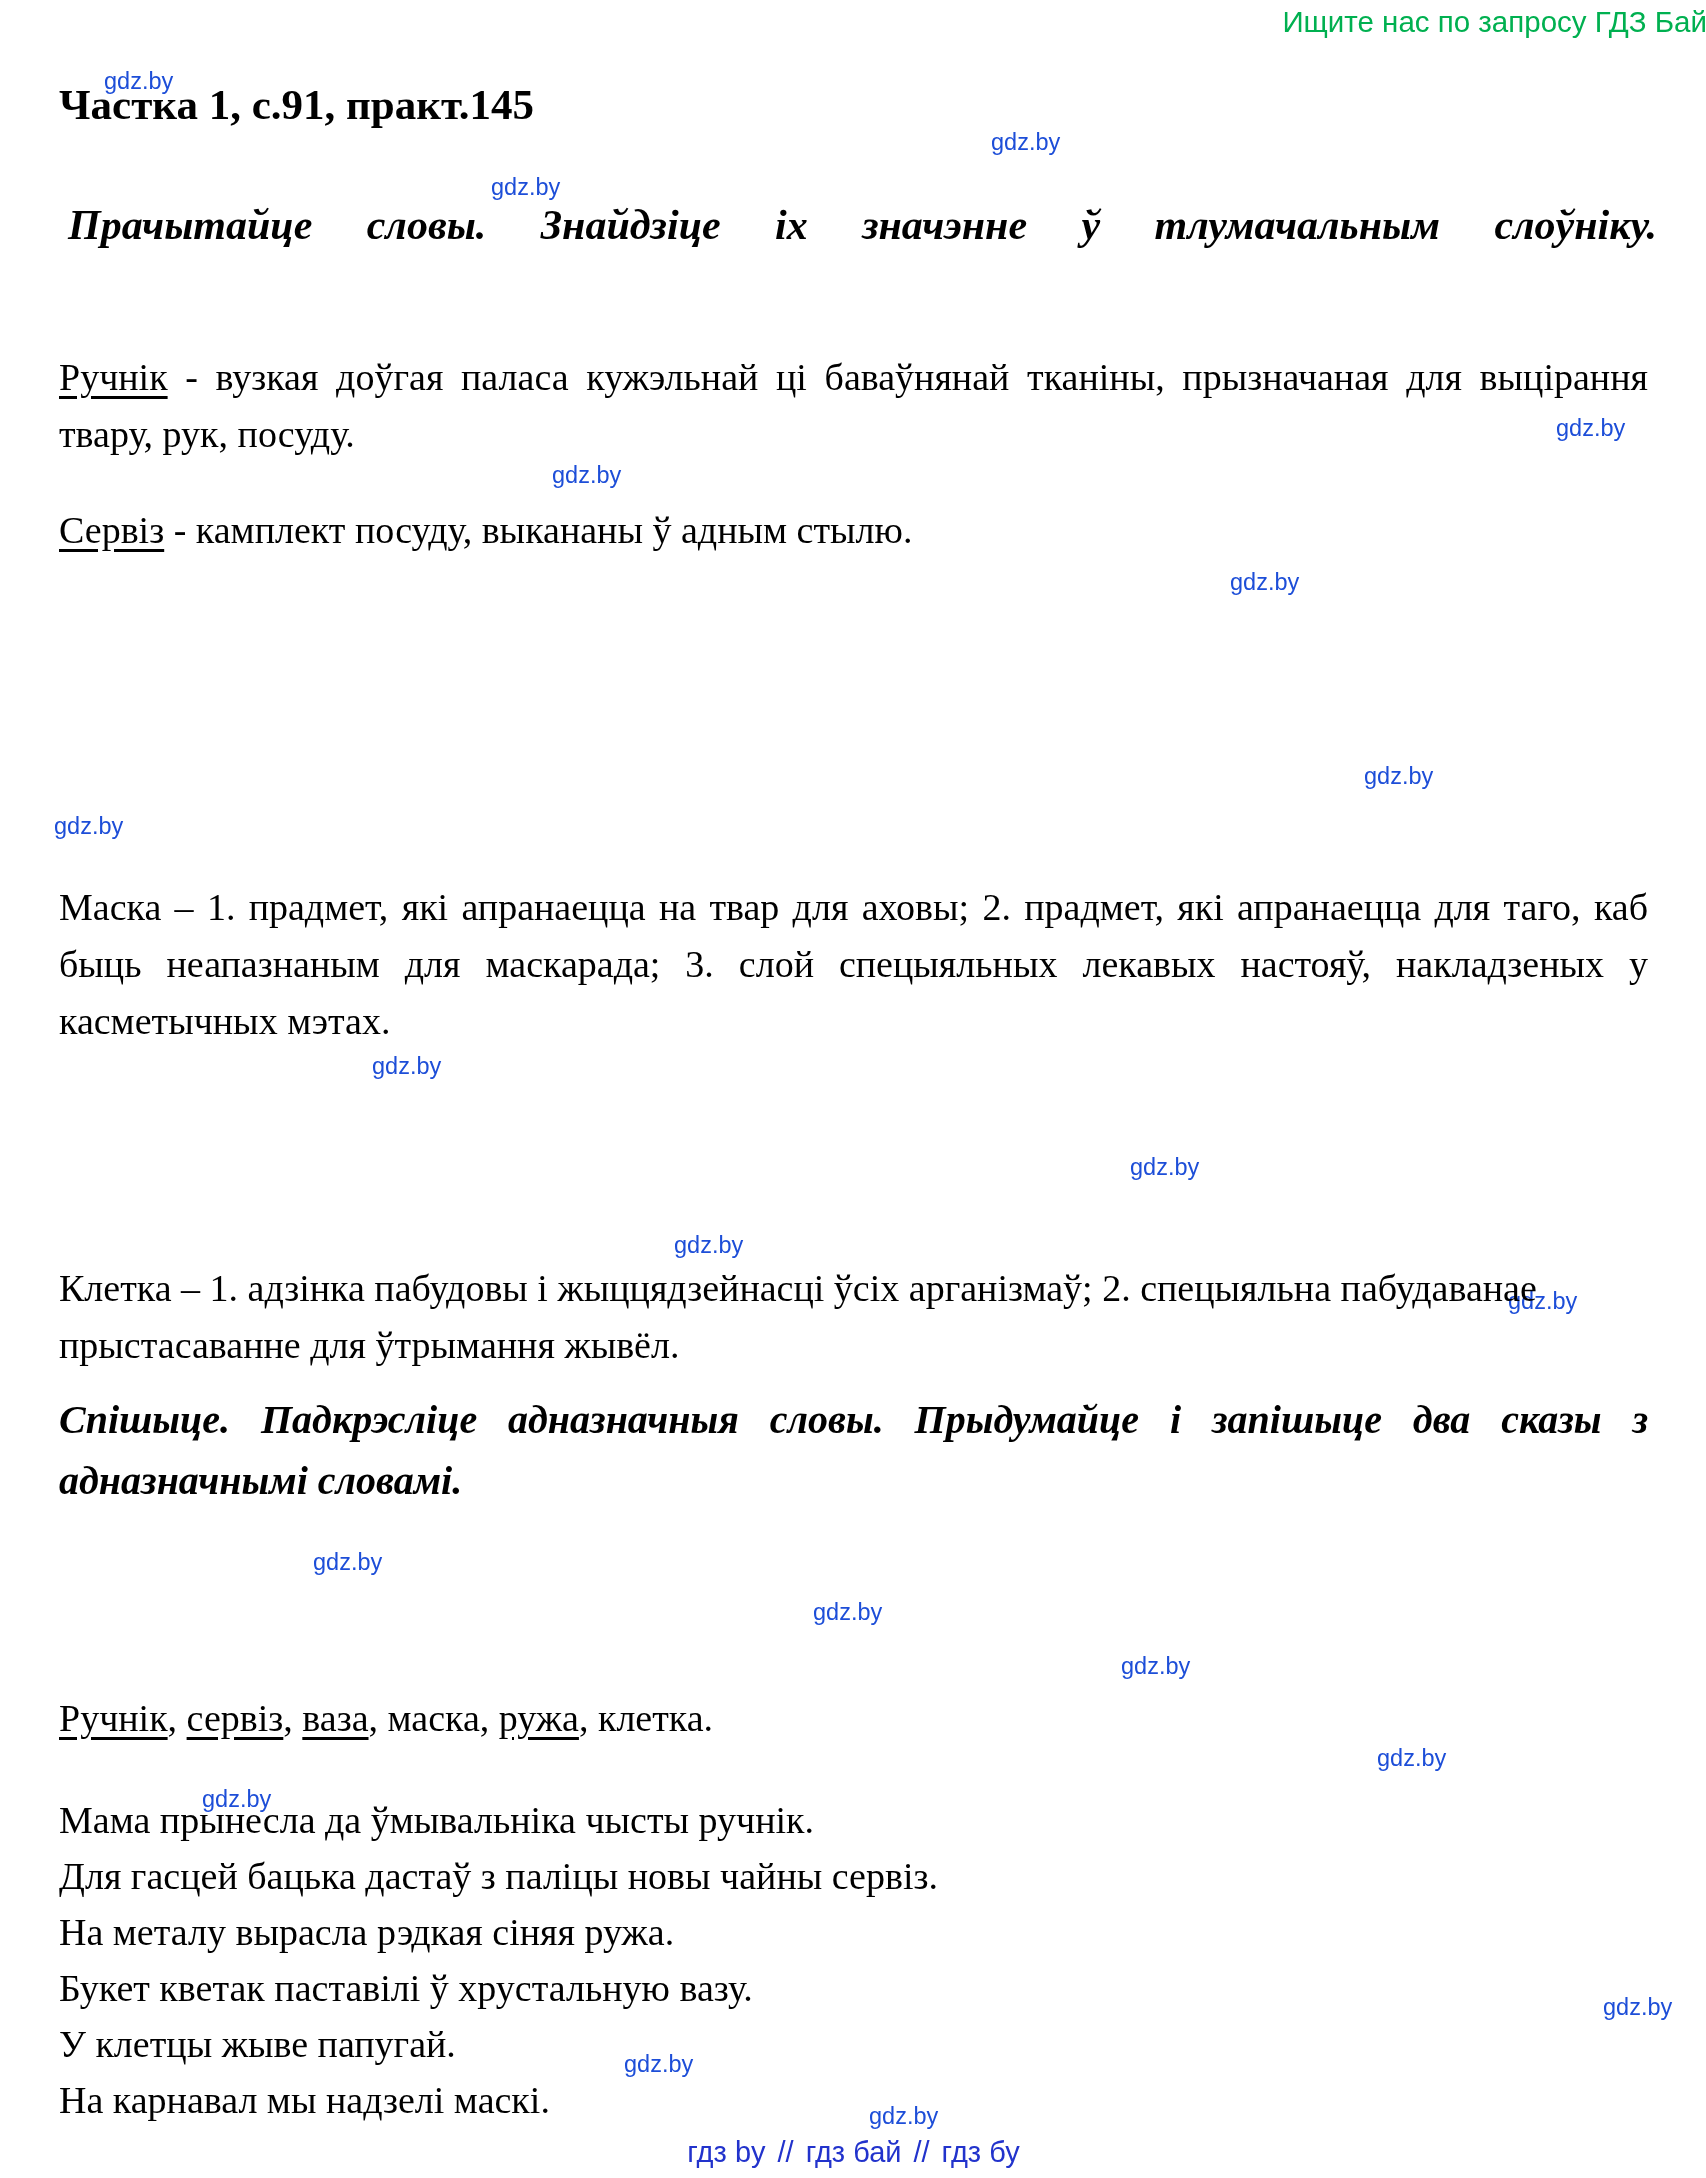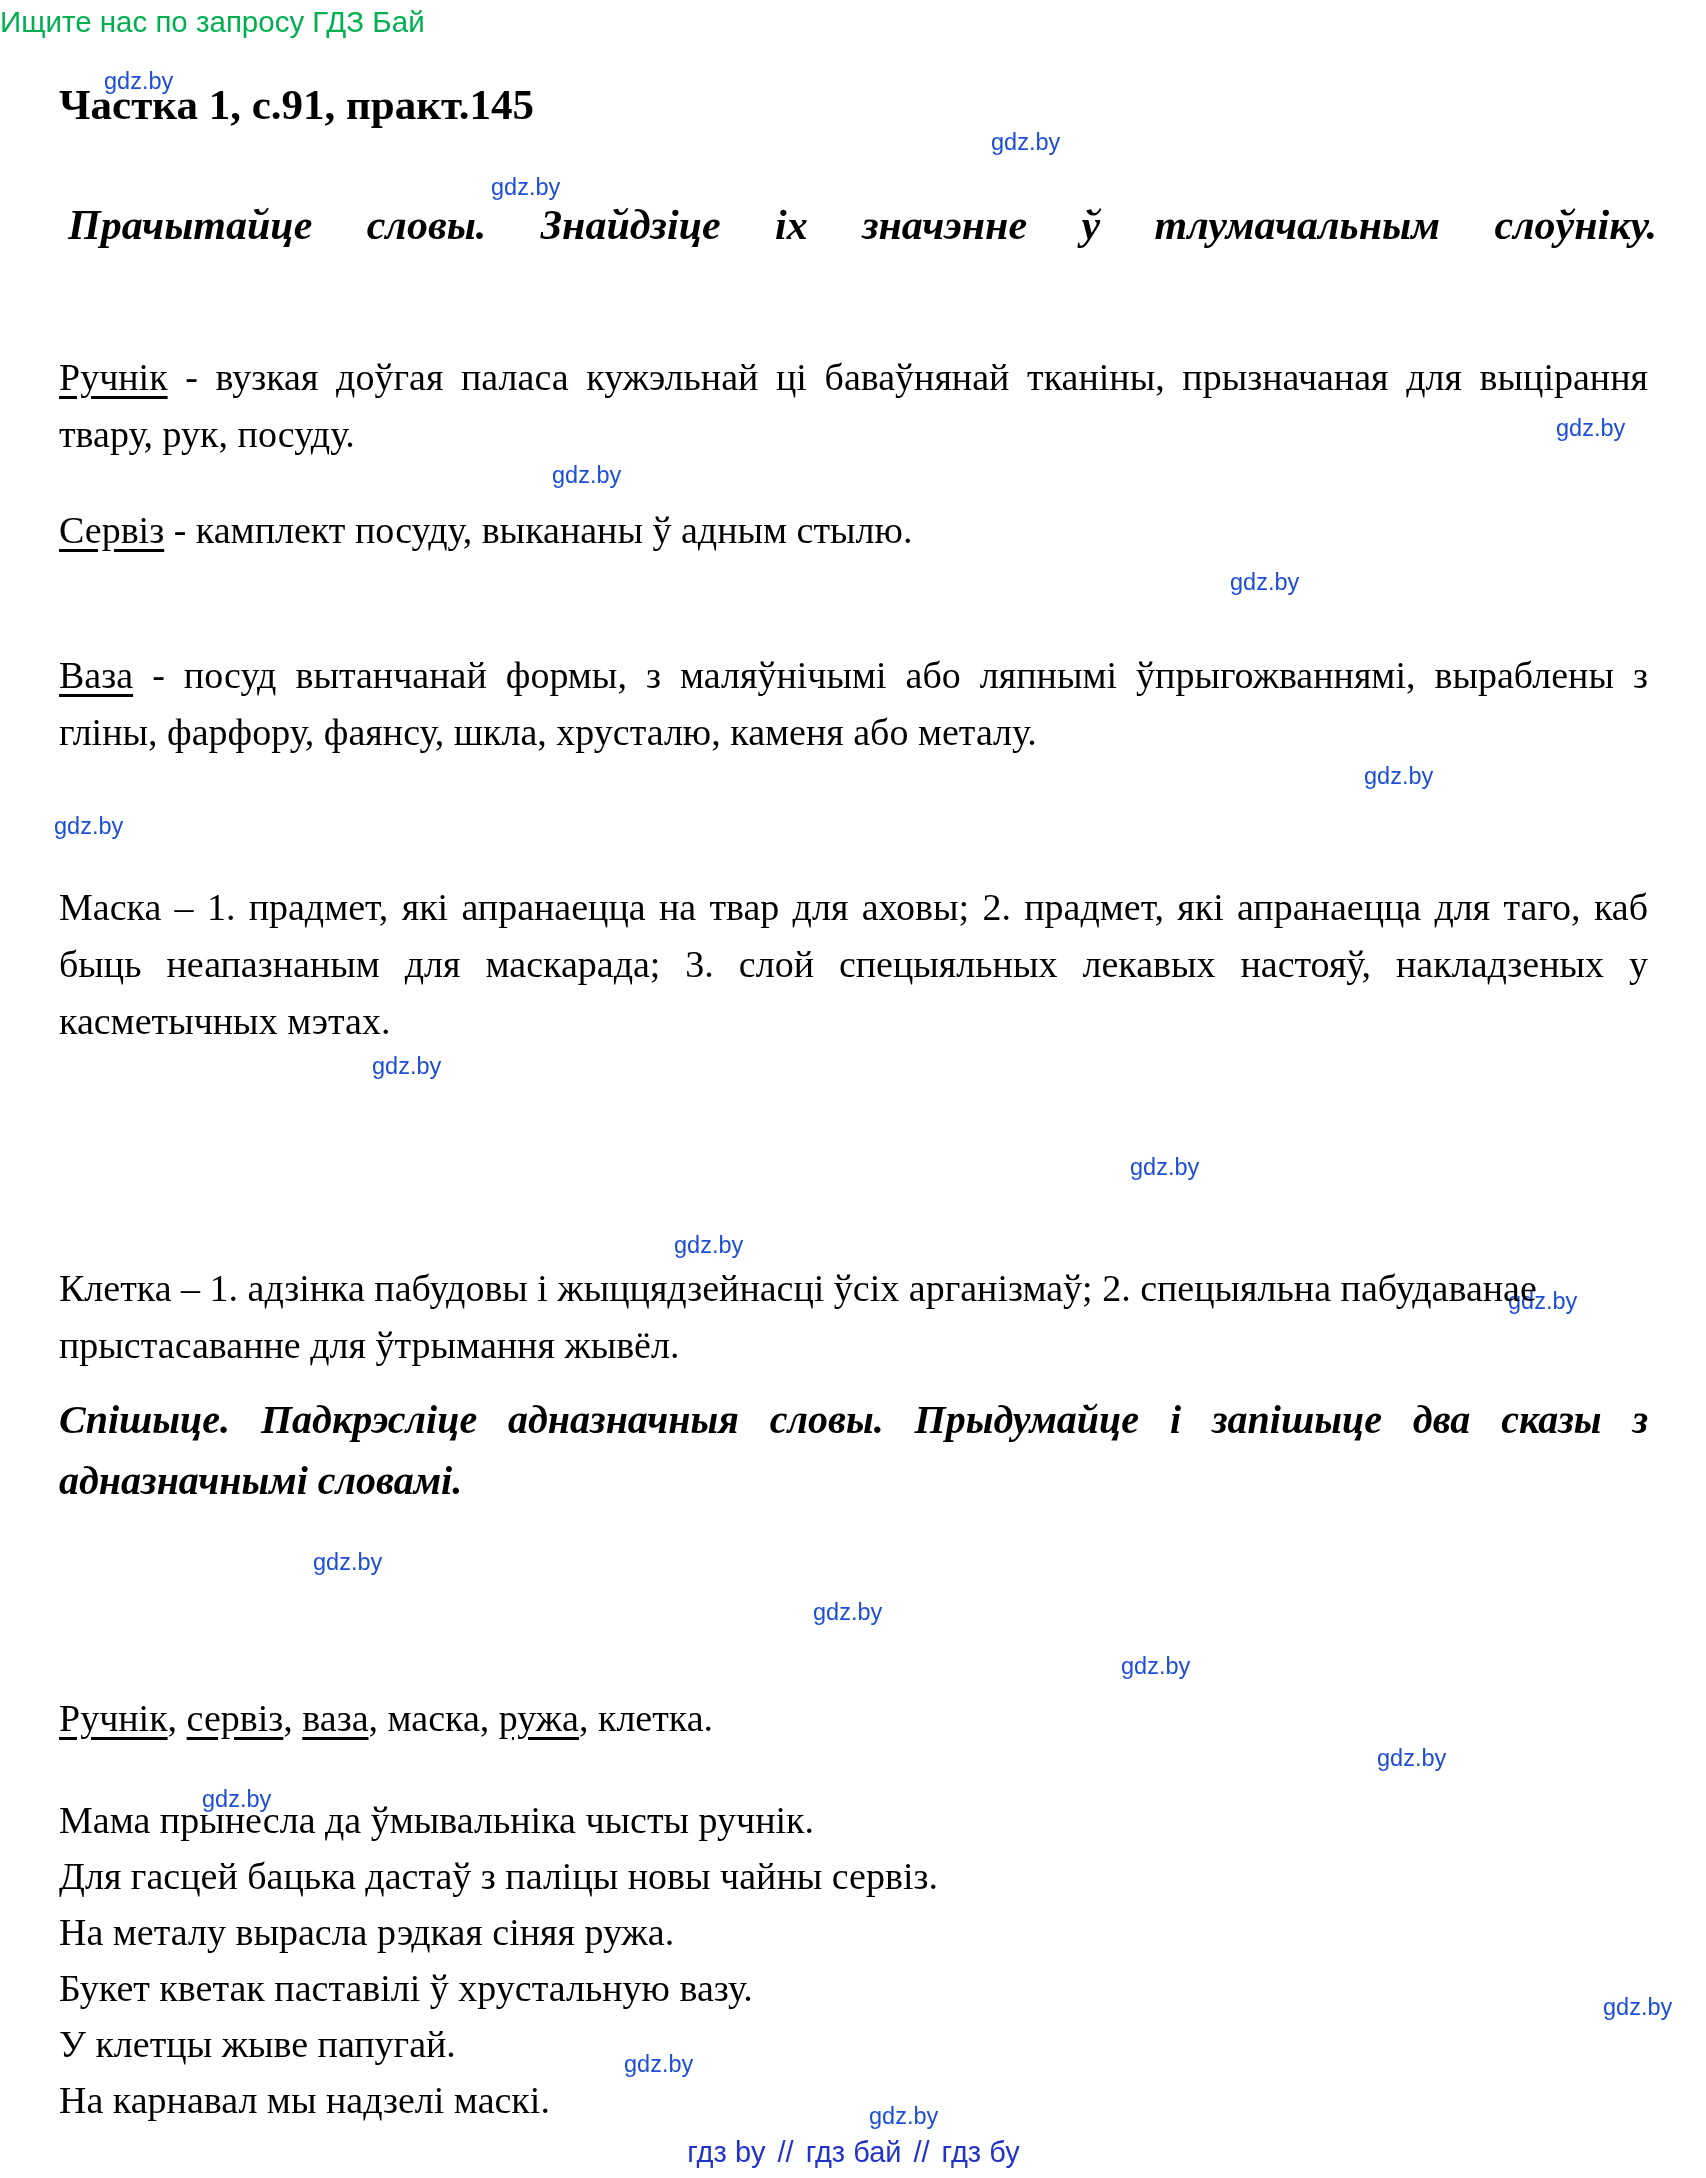--- a/index.html
+++ b/index.html
@@ -10,21 +10,21 @@
     height: 2179px;
     background: #ffffff;
     font-family: "Liberation Serif", serif;
     color: #000000;
     overflow: hidden;
   }
   .banner {
     position: absolute;
     top: 5.2px; left: 0;
     width: 100%;
-    text-align: left;
+    text-align: right;
     font-family: "Liberation Sans", sans-serif;
     font-size: 29.5px;
     color: #00b050;
   }
   .wm {
     position: absolute;
     font-family: "Liberation Sans", sans-serif;
     font-size: 23.5px;
     color: #1d4ed8;
     white-space: nowrap;
@@ -110,21 +110,20 @@
   <span class="wm" style="left:869px;top:2103px">gdz.by</span>
 
   <h1 class="block title">Частка 1, с.91, практ.145</h1>
 
   <p class="block intro">Прачытайце словы. Знайдзіце іх значэнне ў тлумачальным слоўніку.</p>
 
   <p class="block justify" style="top:317px"><span class="u">Ручнік</span><span> - </span><span>вузкая доўгая паласа кужэльнай ці баваўнянай тканіны, прызначаная для выцірання твару, рук, посуду.</span></p>
 
   <p class="block" style="top:502px"><span class="u">Сервіз</span><span> - </span><span>камплект посуду, выкананы ў адным стылю.</span></p>
 
-  <p class="block justify" style="top:615px"><span class="u">Ваза</span><span> - </span><span>посуд вытанчанай формы, з маляўнічымі або ляпнымі ўпрыгожваннямі, выраблены з гліны, фарфору, фаянсу, шкла, хрусталю, каменя або металу.</span></p>
 
   <p class="block justify" style="top:847px"><span>Маска</span><span> – </span><span>1. прадмет, які апранаецца на твар для аховы; 2. прадмет, які апранаецца для таго, каб быць неапазнаным для маскарада; 3. слой спецыяльных лекавых настояў, накладзеных у касметычных мэтах.</span></p>
 
 
   <p class="block" style="top:1260px"><span>Клетка</span><span> – </span><span>1. адзінка пабудовы і жыццядзейнасці ўсіх арганізмаў; 2. спецыяльна пабудаванае прыстасаванне для ўтрымання жывёл.</span></p>
 
   <p class="block task">Спішыце. Падкрэсліце адназначныя словы. Прыдумайце і запішыце два сказы з адназначнымі словамі.</p>
 
 
   <p class="block wordlist"><span class="u">Ручнік</span><span>, </span><span class="u">сервіз</span><span>, </span><span class="u">ваза</span><span>, </span><span>маска</span><span>, </span><span class="u">ружа</span><span>, </span><span>клетка</span><span>.</span></p>

